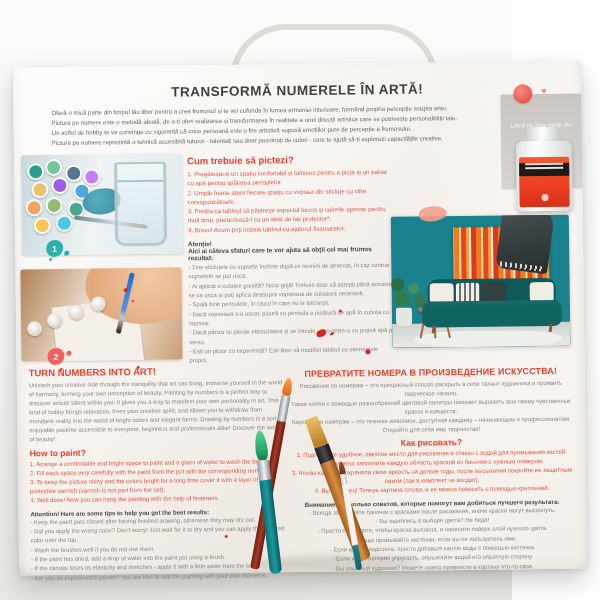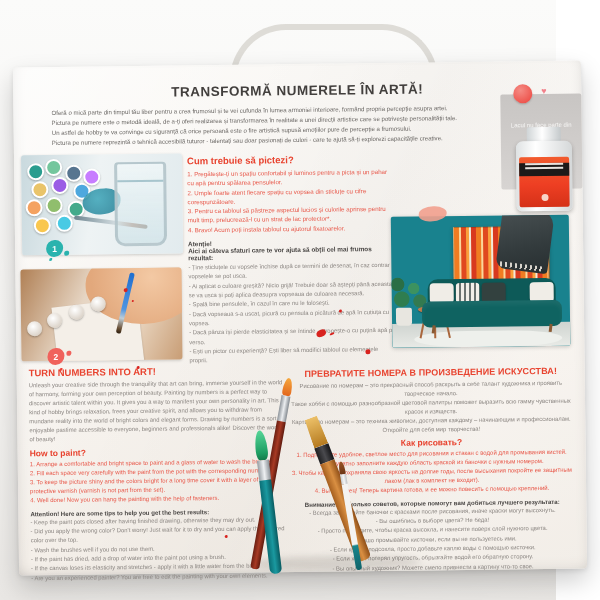--- a/index.html
+++ b/index.html
@@ -1,18 +1,18 @@
 <!DOCTYPE html>
 <html><head>
 <meta charset="utf-8">
 <style>
   html,body{margin:0;padding:0;}
   body{width:600px;height:600px;overflow:hidden;font-family:"Liberation Sans",sans-serif;}
   .stage{position:relative;width:512px;height:600px;
-    background:linear-gradient(180deg,#fbfbfa 0%,#f5f4f2 55%,#e9e7e4 100%);padding-left:44px;}
+    background:linear-gradient(180deg,#fbfbfa 0%,#f5f4f2 55%,#e9e7e4 100%);}
   
   .handle{position:absolute;left:230px;top:24px;width:208px;height:56px;box-sizing:border-box;
     border:6px solid #dedcd7;border-bottom:none;border-radius:110px 110px 0 0;}
   
   .side-box{position:absolute;right:0;top:388px;width:14px;height:112px;border-radius:2px;
     background:linear-gradient(180deg,#241d35 0%,#44224040 140%),linear-gradient(180deg,#2a2038,#5a2644 60%,#71253e);}
   
   .box{position:absolute;left:16px;top:64px;width:568px;height:508px;border-radius:4px;
     transform:rotate(-0.7deg);
     background:linear-gradient(160deg,#fcfbf9 0%,#f7f4f0 40%,#f4efe9 70%,#eee8e0 100%);

